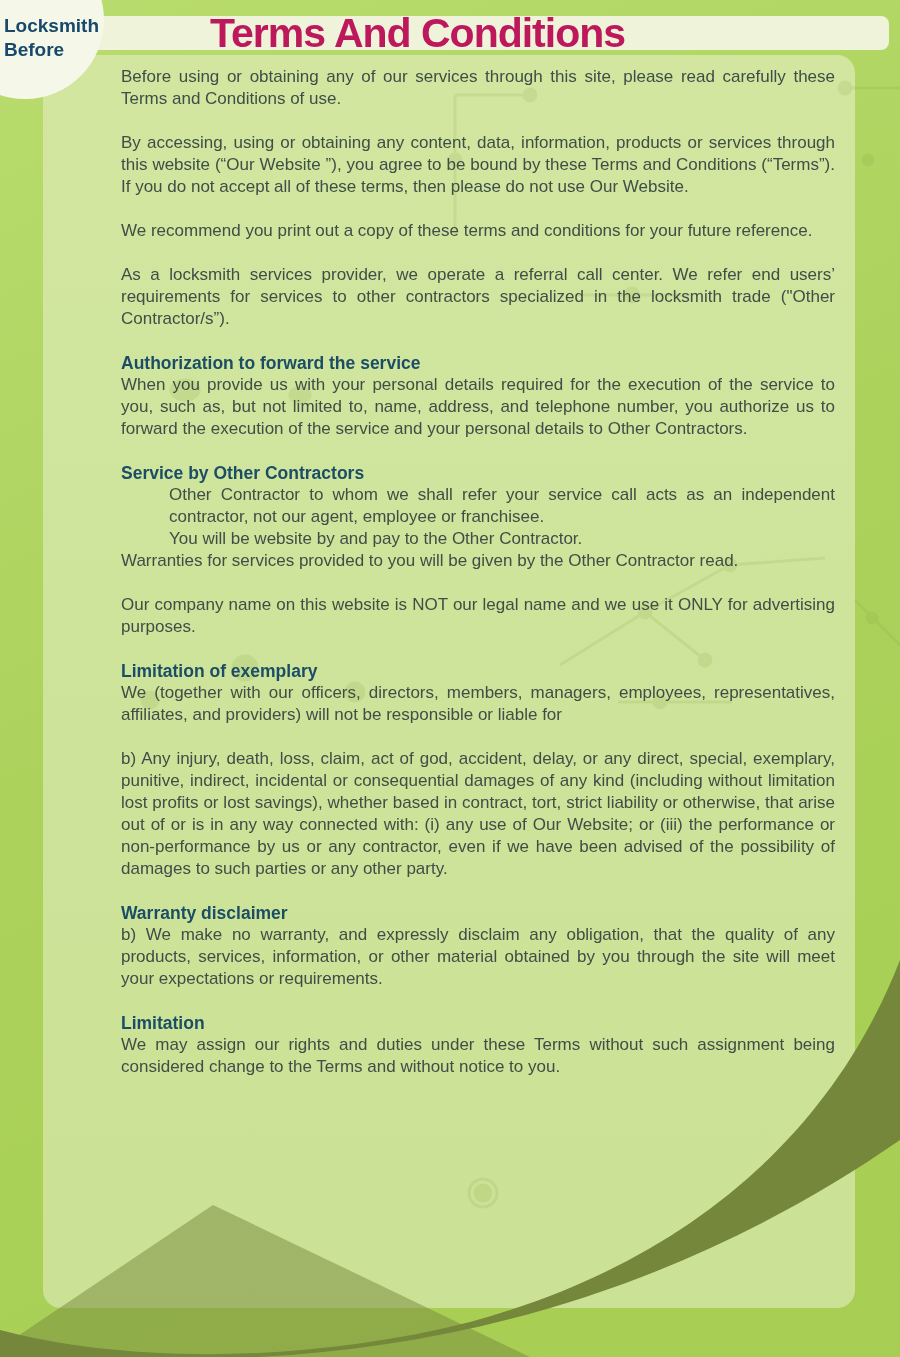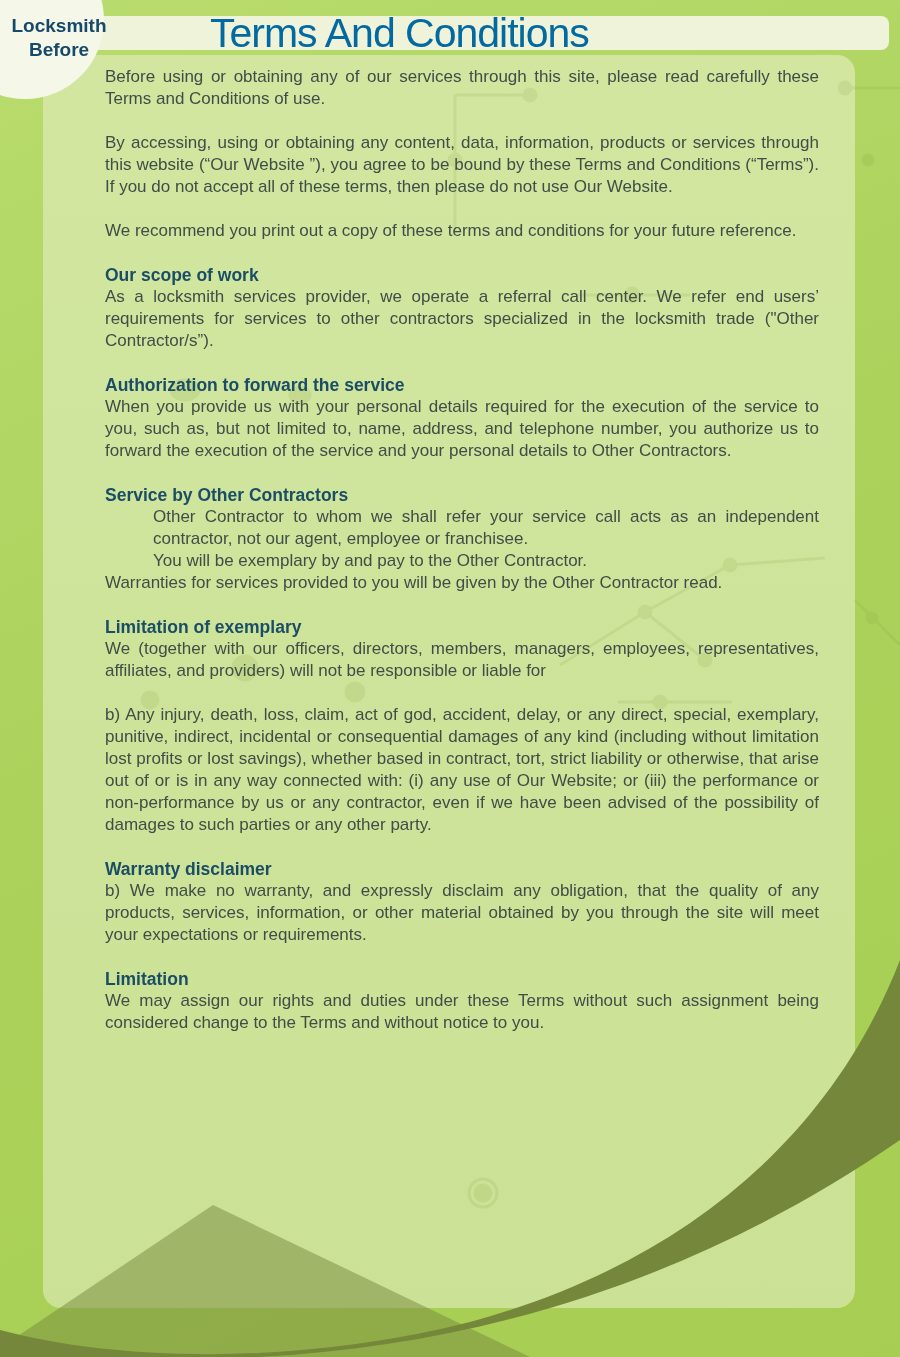--- a/index.html
+++ b/index.html
@@ -15,34 +15,34 @@
     border-radius:18px;z-index:1;
   }
   svg.watermark{position:absolute;left:0;top:0;z-index:2;pointer-events:none;}
   svg.decor{position:absolute;left:0;top:0;z-index:5;pointer-events:none;}
   .title-band{
     position:absolute;left:0;top:16px;width:889px;height:34px;
     background:#eef3da;border-radius:0 8px 8px 0;z-index:3;
   }
   .page-title{
     position:absolute;left:210px;top:10px;z-index:4;
-    font-size:41px;font-weight:normal;letter-spacing:-1px;color:#0369a1;
+    font-size:41px;font-weight:bold;letter-spacing:-1px;color:#be185d;
     white-space:nowrap;
   }
   .logo-circle{
     position:absolute;left:-54px;top:-59px;width:158px;height:158px;
     border-radius:50%;background:#f5f8e8;z-index:7;
   }
   .logo-text{
     position:absolute;left:4px;top:14px;width:110px;z-index:8;
-    text-align:center;font-weight:bold;font-size:19px;line-height:24px;
+    font-weight:bold;font-size:19px;line-height:24px;
     color:#17496a;
   }
   .content{
-    position:absolute;left:105px;top:66px;width:714px;z-index:6;
+    position:absolute;left:121px;top:66px;width:714px;z-index:6;
     color:#3f4e47;
   }
   .content p{
     font-size:17px;line-height:22px;margin:0 0 22px 0;text-align:justify;
   }
   .content p.tight{margin-bottom:0;margin-left:48px;}
   .content h3{
     font-size:17.5px;line-height:22px;margin:0;font-weight:bold;color:#1b4e66;
   }
 </style>
@@ -102,32 +102,32 @@
       <div>
         <p>Before using or obtaining any of our services through this site, please read carefully these Terms and Conditions of use.</p>
       </div>
       <div>
         <p>By accessing, using or obtaining any content, data, information, products or services through this website (“Our Website ”), you agree to be bound by these Terms and Conditions (“Terms”). If you do not accept all of these terms, then please do not use Our Website.</p>
       </div>
       <div>
         <p>We recommend you print out a copy of these terms and conditions for your future reference.</p>
       </div>
       <div>
-        <h3>Our scope of work</h3>
         <p>As a locksmith services provider, we operate a referral call center. We refer end users’ requirements for services to other contractors specialized in the locksmith trade ("Other Contractor/s”).</p>
       </div>
       <div>
         <h3>Authorization to forward the service</h3>
         <p>When you provide us with your personal details required for the execution of the service to you, such as, but not limited to, name, address, and telephone number, you authorize us to forward the execution of the service and your personal details to Other Contractors.</p>
       </div>
       <div>
         <h3>Service by Other Contractors</h3>
         <p class="tight">Other Contractor to whom we shall refer your service call acts as an independent contractor, not our agent, employee or franchisee.</p>
-        <p class="tight">You will be exemplary by and pay to the Other Contractor.</p>
+        <p class="tight">You will be website by and pay to the Other Contractor.</p>
         <p>Warranties for services provided to you will be given by the Other Contractor read.</p>
+        <p>Our company name on this website is NOT our legal name and we use it ONLY for advertising purposes.</p>
       </div>
       <div>
         <h3>Limitation of exemplary</h3>
         <p>We (together with our officers, directors, members, managers, employees, representatives, affiliates, and providers) will not be responsible or liable for</p>
         <p>b) Any injury, death, loss, claim, act of god, accident, delay, or any direct, special, exemplary, punitive, indirect, incidental or consequential damages of any kind (including without limitation lost profits or lost savings), whether based in contract, tort, strict liability or otherwise, that arise out of or is in any way connected with: (i) any use of Our Website; or (iii) the performance or non-performance by us or any contractor, even if we have been advised of the possibility of damages to such parties or any other party.</p>
       </div>
       <div>
         <h3>Warranty disclaimer</h3>
         <p>b) We make no warranty, and expressly disclaim any obligation, that the quality of any products, services, information, or other material obtained by you through the site will meet your expectations or requirements.</p>
       </div>

